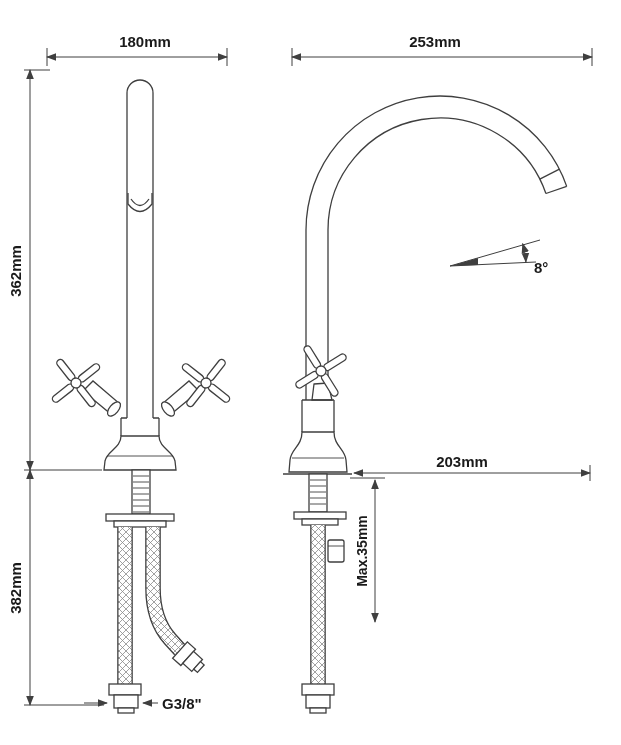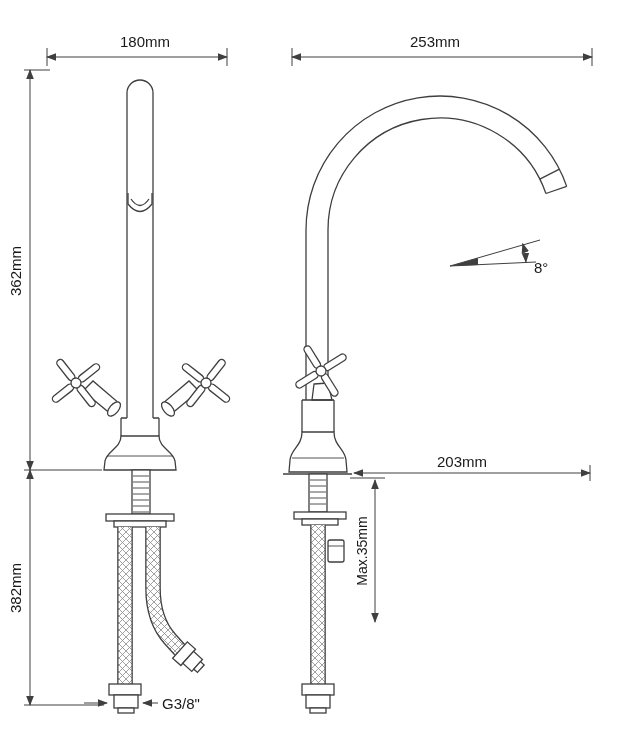--- a/index.html
+++ b/index.html
@@ -8,20 +8,21 @@
     background: #ffffff;
     width: 621px;
     height: 745px;
     font-family: "Liberation Sans", sans-serif;
   }
   .canvas {
     width: 565px;
     height: 745px;
     position: relative;
     background: #ffffff;
+    font-weight: bold;
   }
   svg { display: block; }
   svg text {
     font-family: "Liberation Sans", sans-serif;
     font-size: 15px;
     fill: #1a1a1a;
   }
   .ln   { fill: none; stroke: #3f3f3f; stroke-width: 1.3; }
   .fillw{ fill: #ffffff; stroke: #3f3f3f; stroke-width: 1.3; }
   .dim  { fill: none; stroke: #3f3f3f; stroke-width: 1; }

